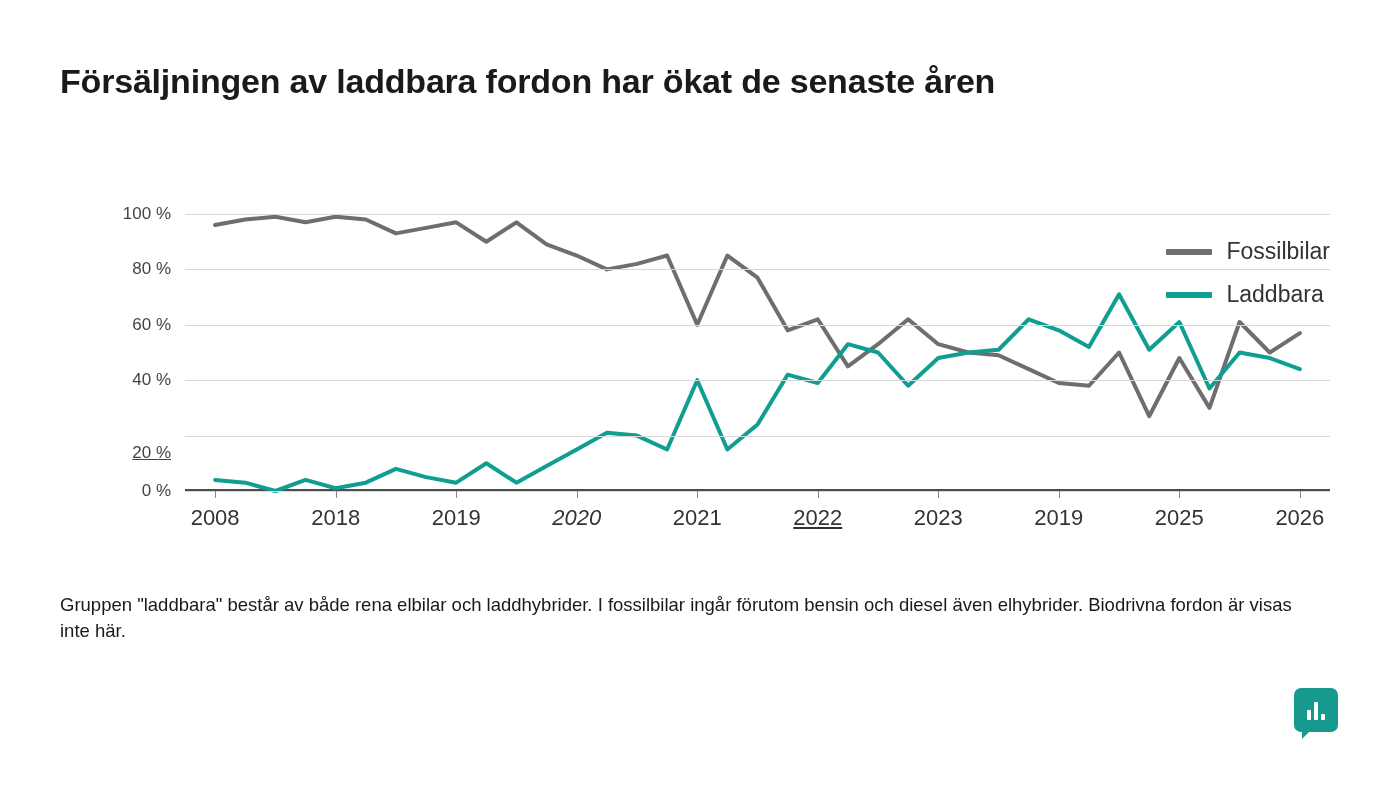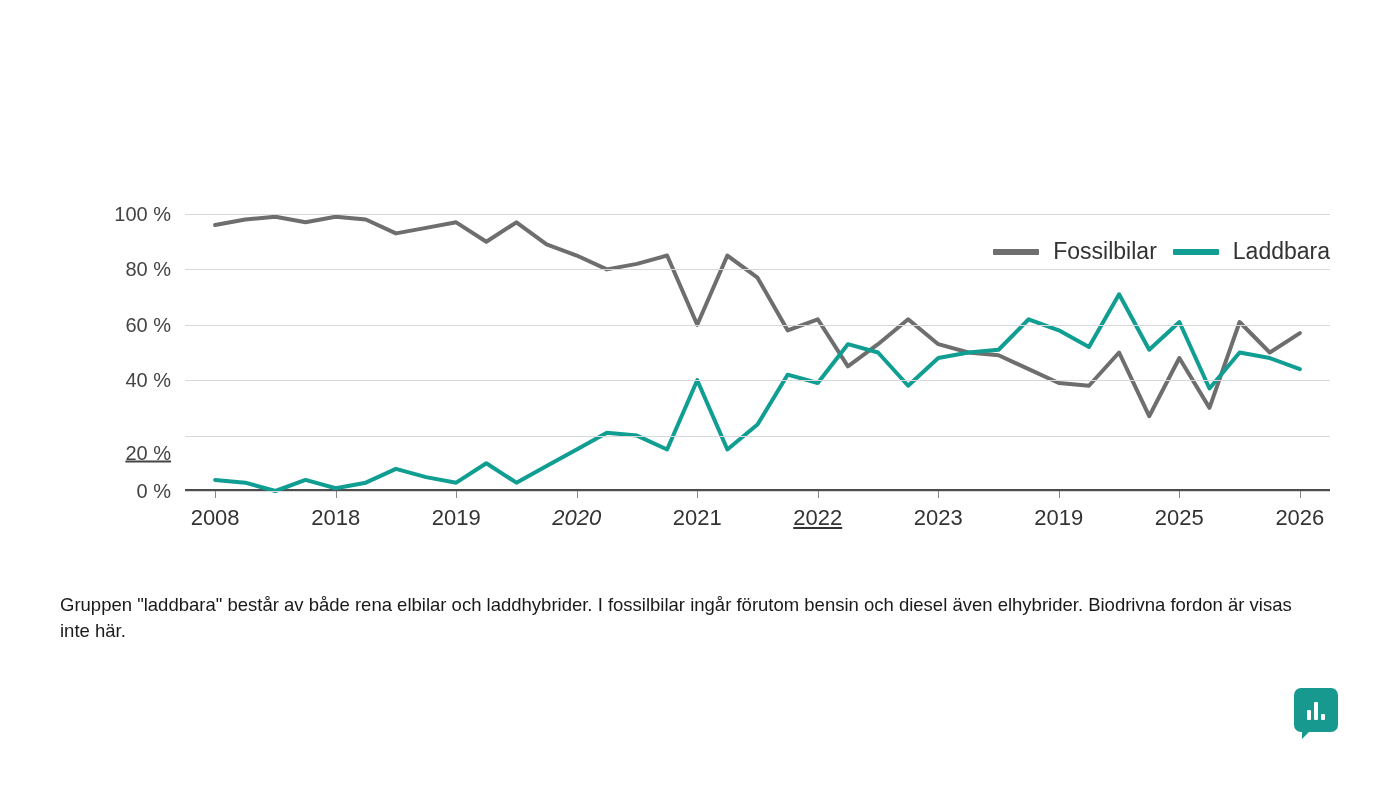--- a/index.html
+++ b/index.html
@@ -64,21 +64,21 @@
     width: 100%;
     height: 3px;
     background: #4d4d4d;
     bottom: -1px;
   }
   .ytick {
     position: absolute;
     right: 100%;
     margin-right: 14px;
     transform: translateY(-50%);
-    font-size: 20px;
+    font-size: 17px;
     color: #444444;
     white-space: nowrap;
   }
   .xtick {
     position: absolute;
     top: 100%;
     margin-top: 14px;
     transform: translateX(-50%);
     font-size: 22px;
     color: #333333;
@@ -95,21 +95,21 @@
     position: absolute;
     left: 0;
     top: 0;
     overflow: visible;
   }
   .legend {
     position: absolute;
     right: 10px;
     top: 38px;
     display: flex;
-    flex-direction: row;
+    flex-direction: column;
     gap: 16px;
   }
   .legend-row {
     display: flex;
     align-items: center;
     gap: 14px;
   }
   .legend-swatch {
     width: 46px;
     height: 6px;
@@ -177,20 +177,21 @@
     font-weight: bold;
     color: #17998f;
     letter-spacing: -0.3px;
   }
 </style>
 </head>
 <body>
 
 <div class="page">
 
+  <div class="title">Försäljningen av laddbara fordon har ökat de senaste åren</div>
 
   <div class="chart-area">
     <div class="plot" id="plot">
       <div class="axis-bottom"></div>
       <svg class="lines" id="lines" width="1145" height="277">
           <polyline points="30.13,11.08 60.26,5.54 90.39,2.77 120.53,8.31 150.66,2.77 180.79,5.54 210.92,19.39 241.05,13.85 271.18,8.31 301.32,27.70 331.45,8.31 361.58,30.47 391.71,41.55 421.84,55.40 451.97,49.86 482.11,41.55 512.24,110.80 542.37,41.55 572.50,63.71 602.63,116.34 632.76,105.26 662.89,152.35 693.03,130.19 723.16,105.26 753.29,130.19 783.42,138.50 813.55,141.27 843.68,155.12 873.82,168.97 903.95,171.74 934.08,138.50 964.21,202.21 994.34,144.04 1024.47,193.90 1054.61,108.03 1084.74,138.50 1114.87,119.11 NaN,163.43 NaN,155.12" fill="none" stroke="#6e6e6e" stroke-width="4" stroke-linejoin="round" stroke-linecap="round"></polyline>
           <polyline points="30.13,265.92 60.26,268.69 90.39,277.00 120.53,265.92 150.66,274.23 180.79,268.69 210.92,254.84 241.05,263.15 271.18,268.69 301.32,249.30 331.45,268.69 361.58,252.07 391.71,235.45 421.84,218.83 451.97,221.60 482.11,235.45 512.24,166.20 542.37,235.45 572.50,210.52 602.63,160.66 632.76,168.97 662.89,130.19 693.03,138.50 723.16,171.74 753.29,144.04 783.42,138.50 813.55,135.73 843.68,105.26 873.82,116.34 903.95,132.96 934.08,80.33 964.21,135.73 994.34,108.03 1024.47,174.51 1054.61,138.50 1084.74,144.04 1114.87,155.12 NaN,110.80 NaN,127.42" fill="none" stroke="#0f9e91" stroke-width="4" stroke-linejoin="round" stroke-linecap="round"></polyline>
         </svg>
     <div class="gridline" style="top: 277px;"></div>
         <div class="ytick" style="top: 277px;">0 %</div>

